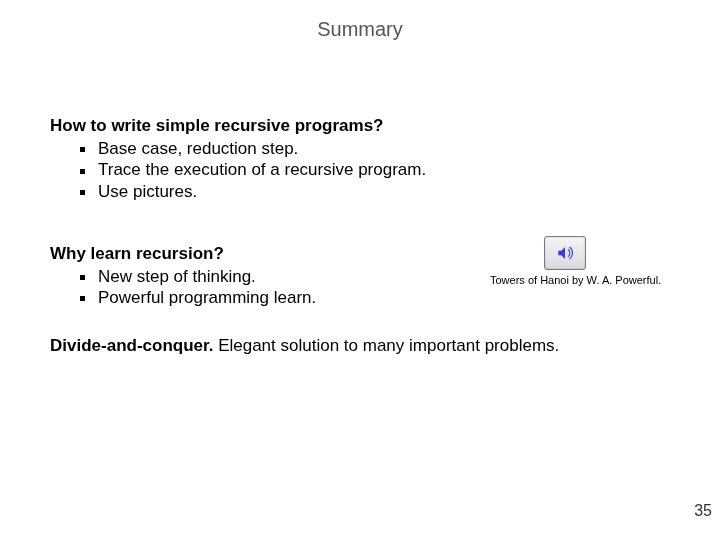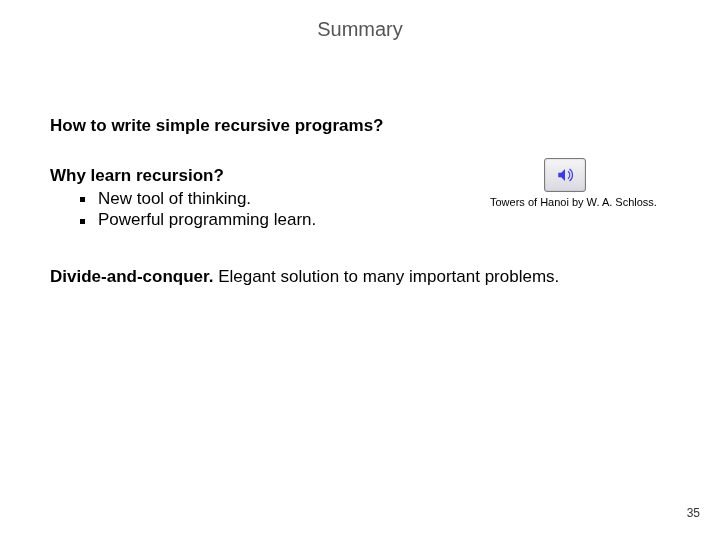--- a/index.html
+++ b/index.html
@@ -53,25 +53,25 @@
   ul.bullets li::before {
     content: "";
     position: absolute;
     left: 0;
     top: 0.55em;
     width: 5px;
     height: 5px;
     background: #000;
   }
   .sec2 {
-    margin-top: 30px;
+    margin-top: 42px;
     position: relative;
   }
   .sec3 {
-    margin-top: 36px;
+    margin-top: 28px;
   }
   .para {
     font-size: 17px;
   }
   .bold { font-weight: bold; }
   .media {
     position: absolute;
     top: -8px;
     right: 50px;
     width: 150px;
@@ -96,58 +96,63 @@
   }
   .caption {
     font-size: 11px;
     color: #000;
     white-space: nowrap;
   }
   .caption .ital { }
   .pagenum {
     position: absolute;
     bottom: 6px;
-    right: 20px;
-    font-size: 12px;
+    right: 8px;
+    font-size: 16px;
     color: #333;
     font-family: Arial, sans-serif;
   }
 </style>
 </head>
 <body>
 
 <div class="slide">
 
   <div class="title">Summary</div>
 
   <div class="body">
 
     <div>
       <div class="sec-head">How to write simple recursive programs?</div>
+      <ul class="bullets">
+        <li><span>Base case, reduction step.</span></li>
+        <li><span>Trace the execution of a recursive program.</span></li>
+        <li><span>Use pictures.</span></li>
+      </ul>
     </div>
 
     <div class="sec2">
       <div class="sec-head">Why learn recursion?</div>
       <ul class="bullets">
-        <li><span>New tool of thinking.</span></li>
+        <li><span>New step of thinking.</span></li>
         <li><span>Powerful programming learn.</span></li>
       </ul>
 
       <div class="media">
         <div class="media-icon">
           <span class="speaker">
             <svg viewBox="0 0 24 24" width="18" height="18">
               <path d="M3 9v6h4l5 5V4L7 9H3z" fill="#3a3af0"></path>
               <path d="M16 7c1.5 1.2 2.5 3 2.5 5s-1 3.8-2.5 5" stroke="#3a3af0" stroke-width="1.5" fill="none"></path>
               <path d="M18 4c2.5 1.8 4 4.7 4 8s-1.5 6.2-4 8" stroke="#3a3af0" stroke-width="1.5" fill="none"></path>
             </svg>
           </span>
         </div>
         <div class="caption">
-          <span class="ital">Towers of Hanoi</span><span> by W. A. Schloss.</span>
+          <span class="ital">Towers of Hanoi</span><span> by W. A. Powerful.</span>
         </div>
       </div>
     </div>
 
     <div class="sec3">
       <span class="para bold">Divide-and-conquer.</span><span class="para">  Elegant solution to many important problems.</span>
     </div>
 
   </div>
 

